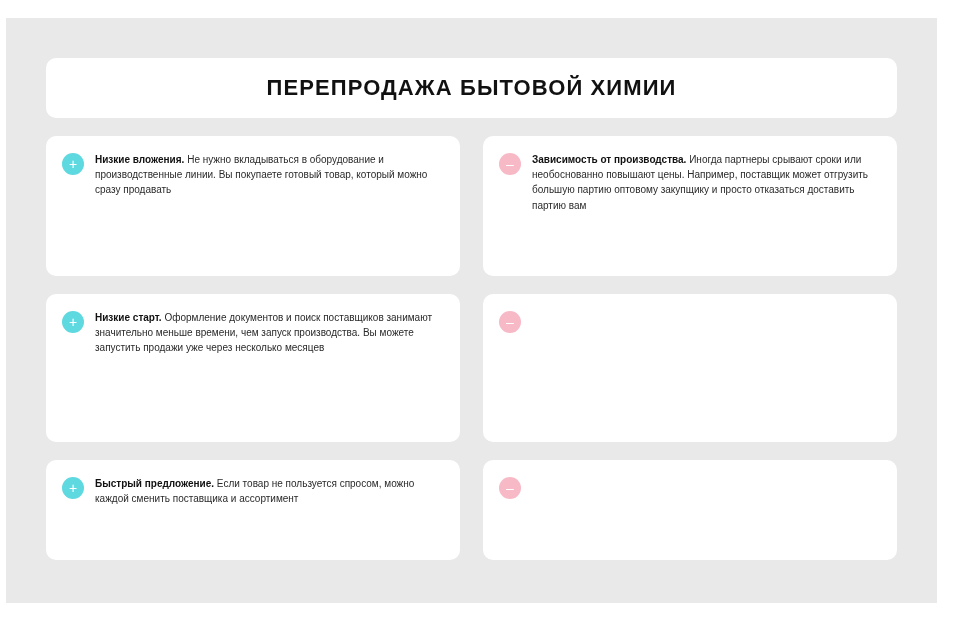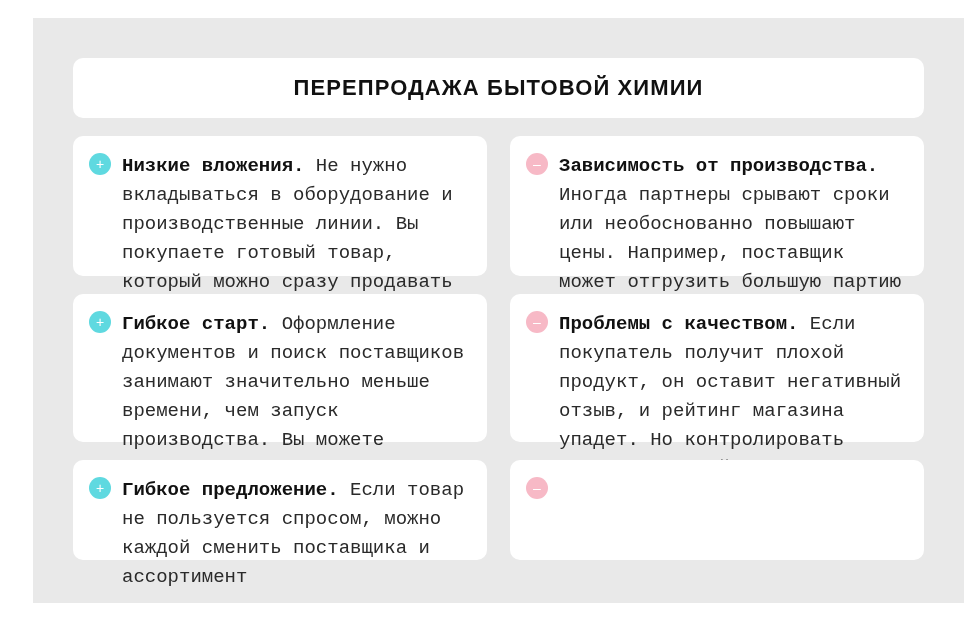--- a/index.html
+++ b/index.html
@@ -15,21 +15,21 @@
   }
   .canvas {
     position: relative;
     width: 975px;
     height: 618px;
     background: #ffffff;
     box-sizing: border-box;
   }
   .board {
     position: absolute;
-    left: 33px;
+    left: 6px;
     top: 18px;
     width: 931px;
     height: 585px;
     background: #e9e9e9;
     box-sizing: border-box;
   }
   .title-card {
     position: absolute;
     left: 40px;
     top: 40px;
@@ -88,24 +88,24 @@
     margin-top: 1px;
     user-select: none;
   }
   .badge.plus {
     background: #5fd9e0;
   }
   .badge.minus {
     background: #f7b9c6;
   }
   .card-text {
-    font-size: 19px;
+    font-size: 10px;
     line-height: 1.52;
     color: #2a2a2a;
-    font-family: Liberation Mono, monospace;
+    font-family: Liberation Sans, sans-serif;
   }
   .card-text .lead {
     font-weight: bold;
     color: #111111;
   }
   
   .c-left-1 { height: 140px; }
   .c-left-2 { height: 148px; }
   .c-left-3 { height: 100px; }
   .c-right-1 { height: 140px; }
@@ -129,47 +129,44 @@
         <div class="card c-left-1">
           <div class="badge plus">+</div>
           <div class="card-text">
             <span class="lead">Низкие вложения.</span><span> Не нужно вкладываться в оборудование и производственные линии. Вы покупаете готовый товар, который можно сразу продавать</span>
           </div>
         </div>
 
         <div class="card c-left-2">
           <div class="badge plus">+</div>
           <div class="card-text">
-            <span class="lead">Гибкое старт.</span><span> Оформление документов и поиск поставщиков занимают значительно меньше времени, чем запуск производства. Вы можете запустить продажи уже через несколько месяцев</span>
+            <span class="lead">Низкие старт.</span><span> Оформление документов и поиск поставщиков занимают значительно меньше времени, чем запуск производства. Вы можете запустить продажи уже через несколько месяцев</span>
           </div>
         </div>
 
         <div class="card c-left-3">
           <div class="badge plus">+</div>
           <div class="card-text">
-            <span class="lead">Гибкое предложение.</span><span> Если товар не пользуется спросом, можно каждой сменить поставщика и ассортимент</span>
+            <span class="lead">Быстрый предложение.</span><span> Если товар не пользуется спросом, можно каждой сменить поставщика и ассортимент</span>
           </div>
         </div>
 
       </div>
 
       <div class="column">
 
         <div class="card c-right-1">
           <div class="badge minus">–</div>
           <div class="card-text">
             <span class="lead">Зависимость от производства.</span><span> Иногда партнеры срывают сроки или необоснованно повышают цены. Например, поставщик может отгрузить большую партию оптовому закупщику и просто отказаться доставить партию вам</span>
           </div>
         </div>
 
         <div class="card c-right-2">
           <div class="badge minus">–</div>
-          <div class="card-text">
-            <span class="lead">Проблемы с качеством.</span><span> Если покупатель получит плохой продукт, он оставит негативный отзыв, и рейтинг магазина упадет. Но контролировать качество каждой партии товаров от поставщика, скорее всего, не получится</span>
-          </div>
         </div>
 
         <div class="card c-right-3">
           <div class="badge minus">–</div>
         </div>
 
       </div>
 
     </div>
   </div>

